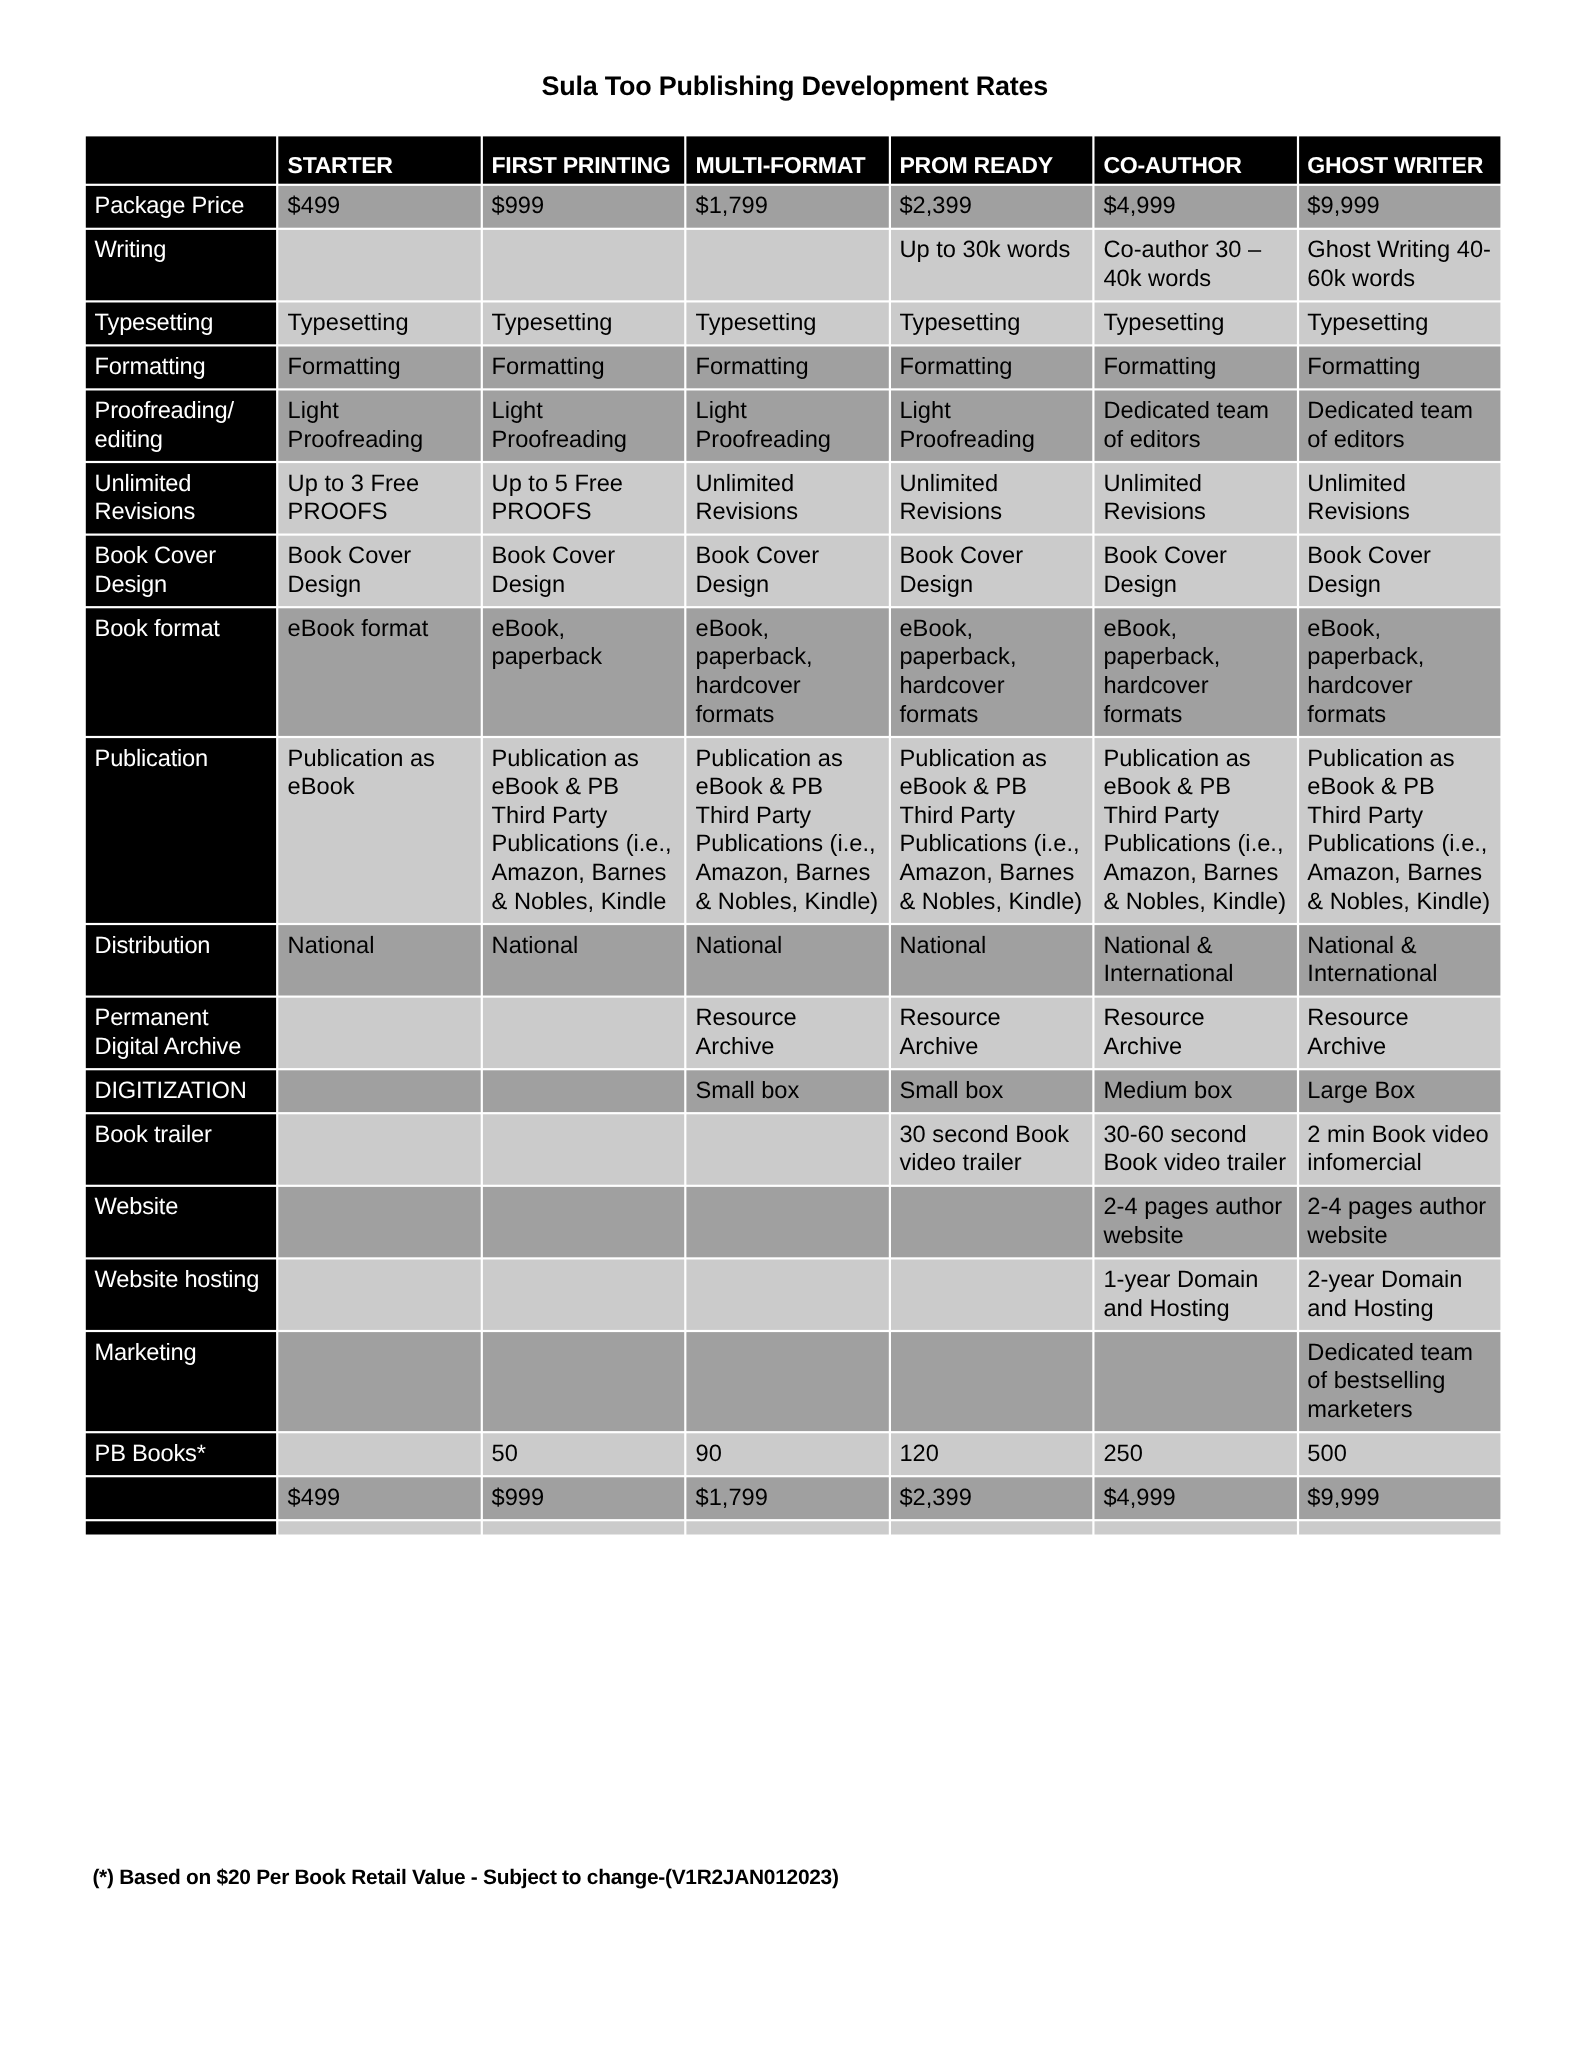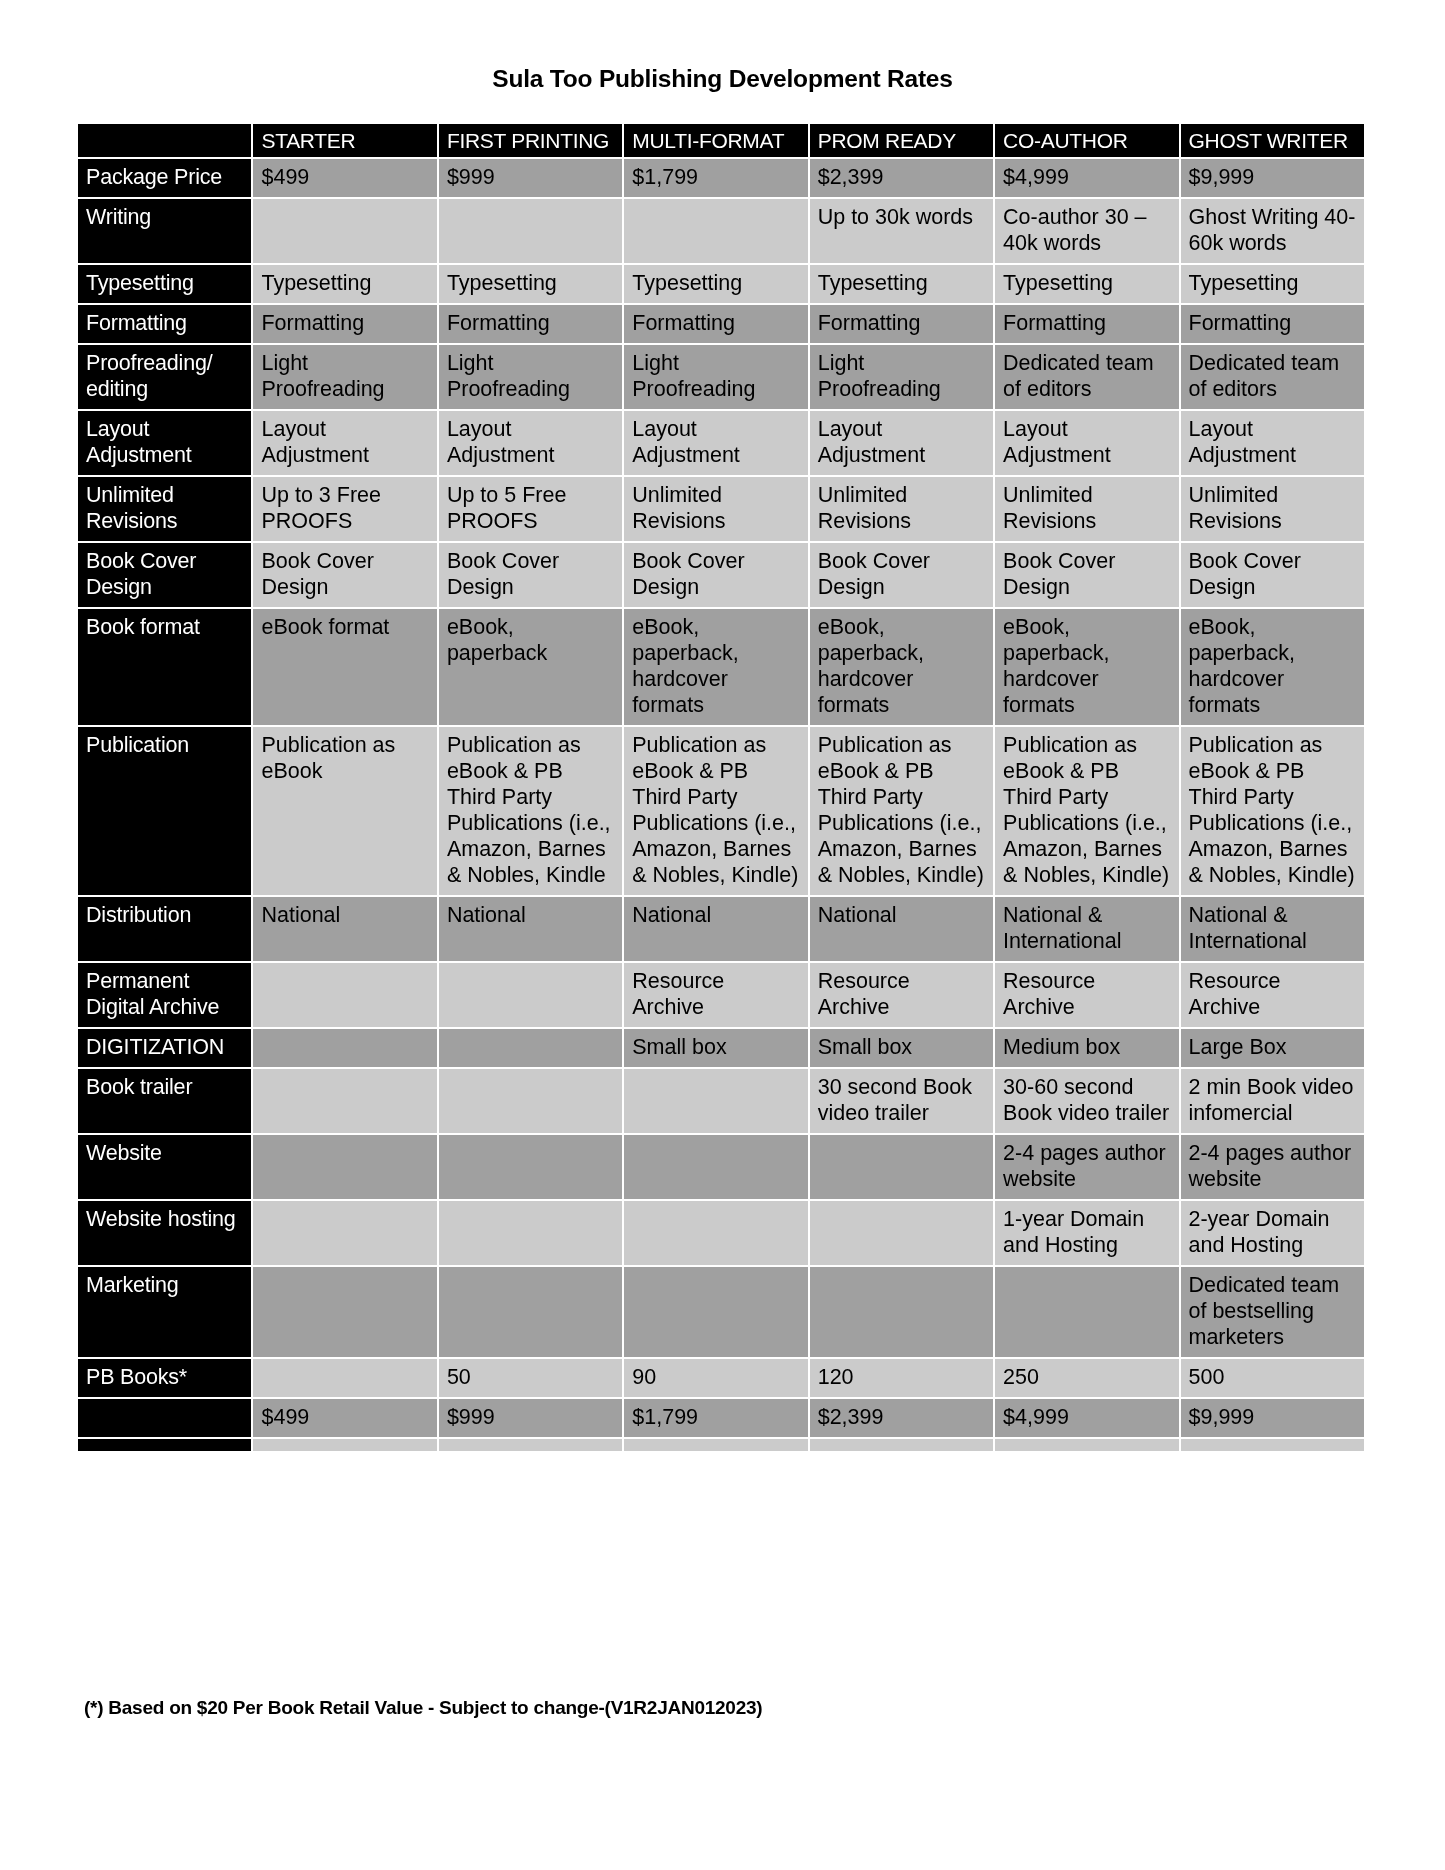--- a/index.html
+++ b/index.html
@@ -47,23 +47,23 @@
     line-height: 1.21;
     font-weight: normal;
     text-align: left;
     word-wrap: break-word;
     box-sizing: border-box;
   }
   
   tr.head-row th {
     background: #000000;
     color: #ffffff;
-    font-weight: normal;
+    font-weight: bold;
     font-size: 21px;
-    padding-top: 4px;
+    padding-top: 14px;
     padding-bottom: 4px;
     white-space: nowrap;
     letter-spacing: -0.3px;
   }
   th.corner {
     background: #000000;
   }
   
   td.rowlabel, th.rowlabel {
     background: #000000;
@@ -155,29 +155,20 @@
         <tr>
           <td class="rowlabel">Proofreading/ editing</td>
           <td class="dark">Light Proofreading</td>
           <td class="dark">Light Proofreading</td>
           <td class="dark">Light Proofreading</td>
           <td class="dark">Light Proofreading</td>
           <td class="dark">Dedicated team of editors</td>
           <td class="dark">Dedicated team of editors</td>
         </tr>
         <tr>
-          <td class="rowlabel">Layout Adjustment</td>
-          <td class="light">Layout Adjustment</td>
-          <td class="light">Layout Adjustment</td>
-          <td class="light">Layout Adjustment</td>
-          <td class="light">Layout Adjustment</td>
-          <td class="light">Layout Adjustment</td>
-          <td class="light">Layout Adjustment</td>
-        </tr>
-        <tr>
           <td class="rowlabel">Unlimited Revisions</td>
           <td class="light">Up to 3 Free PROOFS</td>
           <td class="light">Up to 5 Free PROOFS</td>
           <td class="light">Unlimited Revisions</td>
           <td class="light">Unlimited Revisions</td>
           <td class="light">Unlimited Revisions</td>
           <td class="light">Unlimited Revisions</td>
         </tr>
         <tr>
           <td class="rowlabel">Book Cover Design</td>

